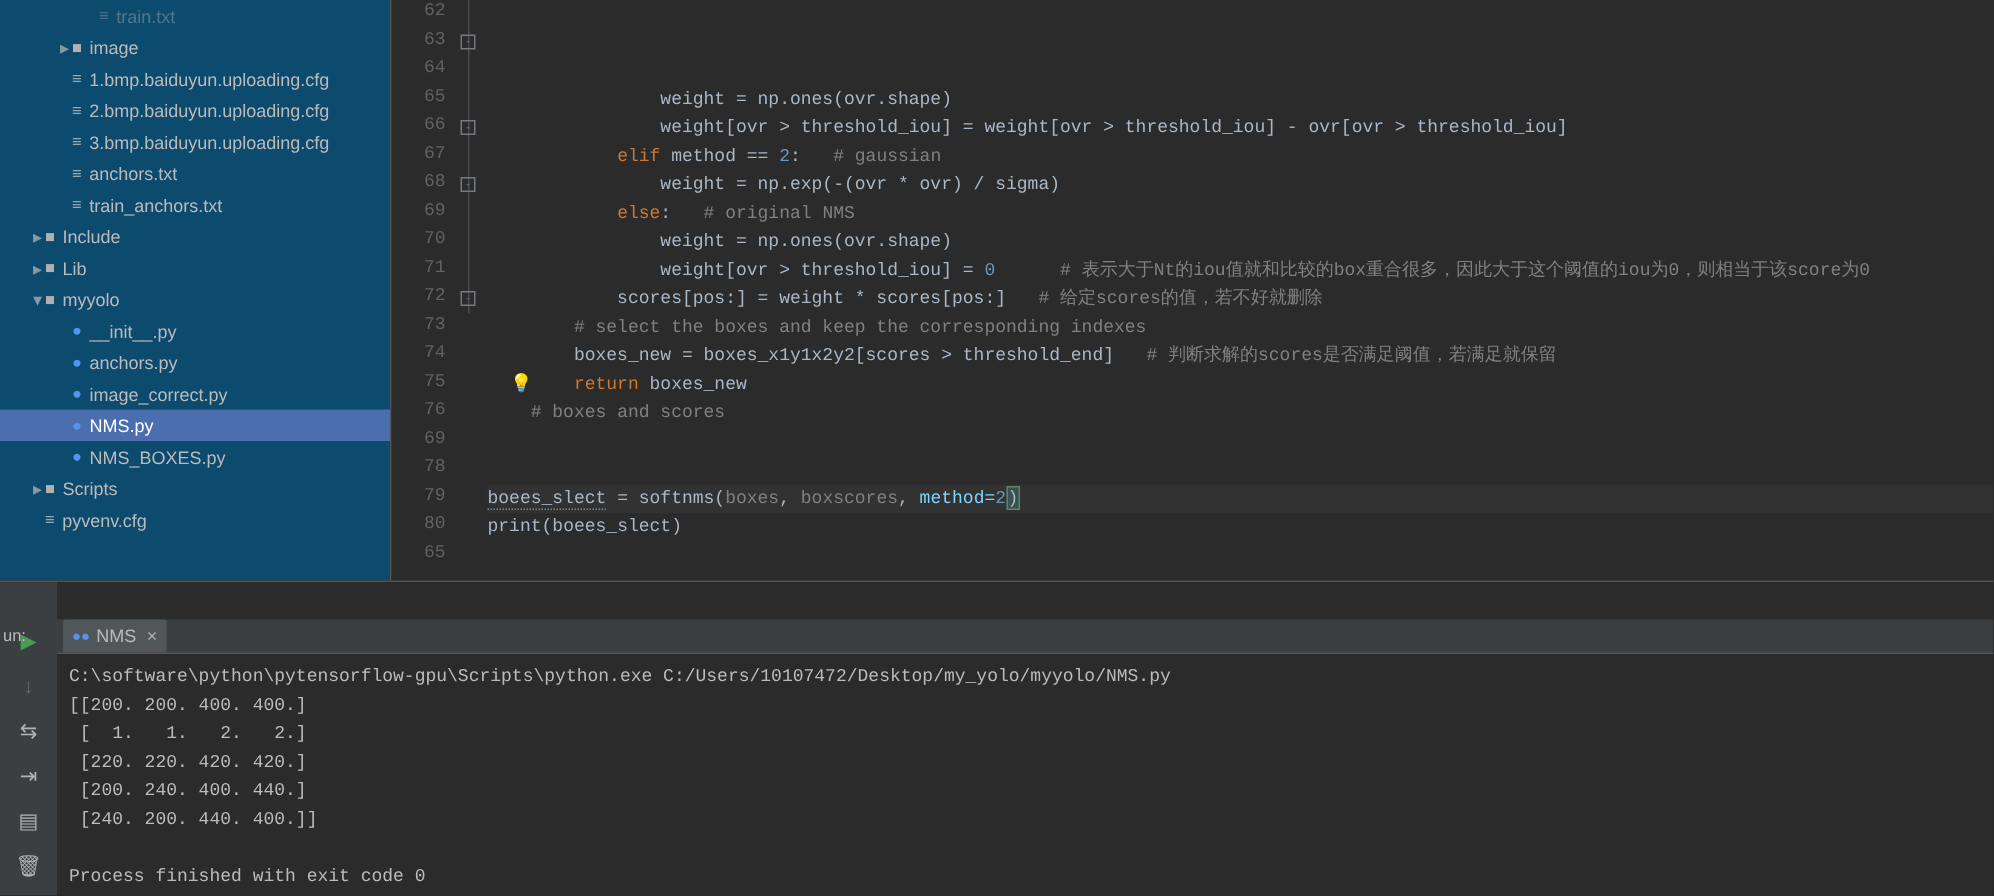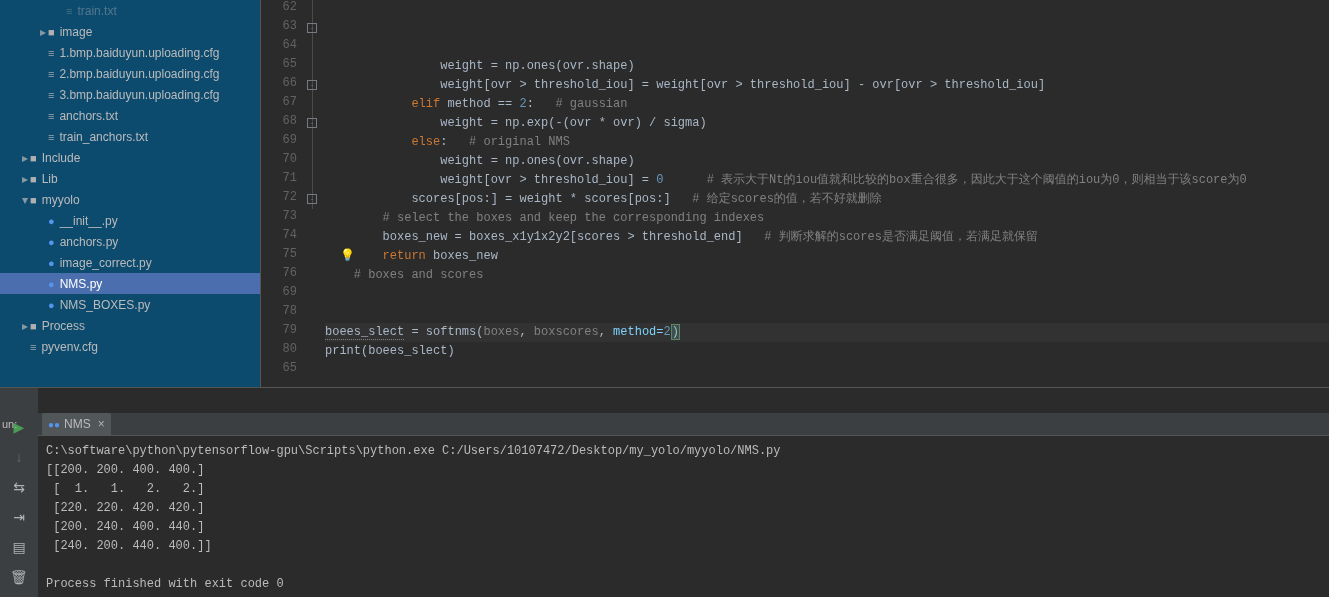--- a/index.html
+++ b/index.html
@@ -219,21 +219,21 @@
         <span>NMS.py</span>
       </div>
       <div class="tree-item indent2">
         <span class="chev"></span>
         <span class="icon-file icon-py"></span>
         <span>NMS_BOXES.py</span>
       </div>
       <div class="tree-item indent1">
         <span class="chev">▸</span>
         <span class="icon-folder">■</span>
-        <span>Process</span>
+        <span>Scripts</span>
       </div>
       <div class="tree-item indent1">
         <span class="chev"></span>
         <span class="icon-file icon-cfg"></span>
         <span>pyvenv.cfg</span>
       </div>
     </div>
   <div class="editor">
     <div class="gutter" id="gutter">
         <div class="ln">62</div>

